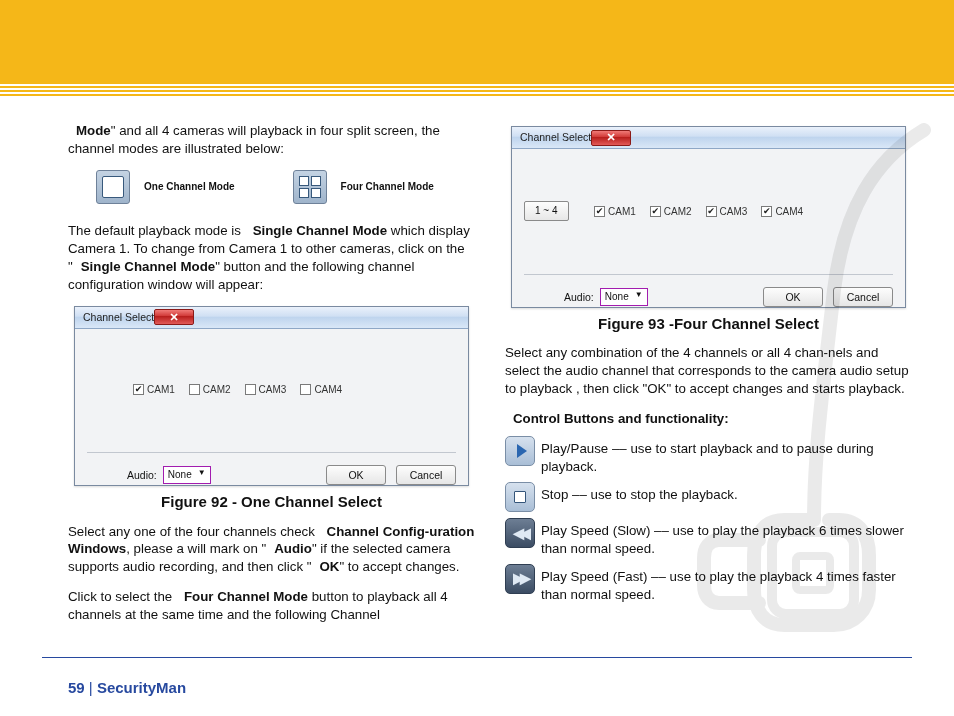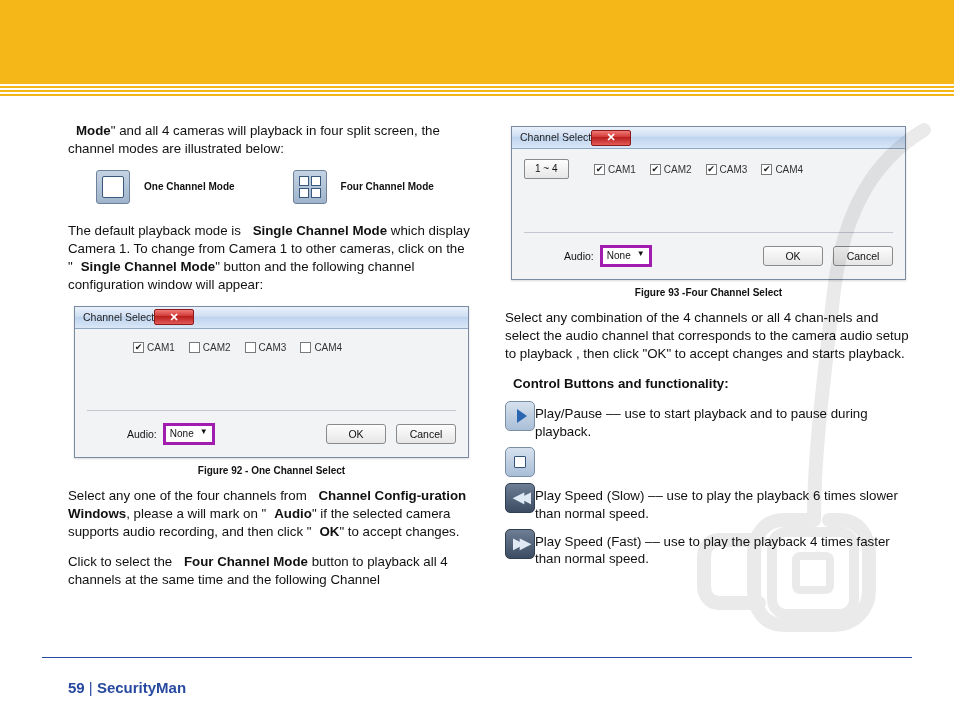--- a/index.html
+++ b/index.html
@@ -84,21 +84,22 @@
   }
   .close-x {
     width: 40px; height: 16px;
     background: linear-gradient(#f07a77, #cf3634 45%, #b81f1d 46%, #e25a58);
     border: 1px solid #8b1a18;
     border-radius: 2px;
     display: flex; align-items: center; justify-content: center;
     color: #fff; font-weight: 700; font-size: 11px;
   }
   .dialog .body {
-    padding: 10px 12px 12px 12px;
+    padding: 10px 12px 0 12px;
+    margin-top: 42px;
   }
   .range-btn {
     display:inline-block;
     padding: 2px 10px;
     border: 1px solid #8a8a8a;
     background: linear-gradient(#fdfdfd,#e7e7e7);
     border-radius: 2px;
     font-size: 10px;
     margin-bottom: 8px;
   }
@@ -112,36 +113,36 @@
     display:flex; align-items:center; justify-content:center;
     font-size: 9px; line-height: 1; color:#222;
   }
   .dlg-divider { height:1px; background:#c2c7cf; margin: 56px 0 8px 0; }
   .dlg-foot {
     display:flex; align-items:center; justify-content:space-between;
     padding-top: 4px;
   }
   .audio-group { display:flex; align-items:center; gap:6px; font-size:10.5px; padding-left:40px;}
   .audio-select {
-    border:3px solid #a21caf; background:#fff; font-size:10px; padding:1px 4px;
+    border:1px solid #a21caf; background:#fff; font-size:10px; padding:1px 4px;
     display:inline-flex; align-items:flex-start; gap:6px;
   }
   .audio-select .arrow { font-size:8px; }
   .btns { display:flex; gap:10px; }
   .winbtn {
     min-width: 60px; text-align:center;
     border:1px solid #8a8a8a; background:linear-gradient(#fdfdfd,#e6e6e6);
     border-radius:3px; padding:2px 10px; font-size:10.5px;
   }
   .fig-caption {
-    text-align:center; font-weight:700; font-size:10px; margin: 4px 0 10px 0;
-  }
-
-  
-  .step-line { display:flex; align-items:flex-start; margin-bottom:4px;}
+    text-align:center; font-weight:700; font-size:15px; margin: 4px 0 10px 0;
+  }
+
+  
+  .step-line { display:flex; gap:6px; align-items:flex-start; margin-bottom:4px;}
   .step-line p { margin:0; }
   .ctl-ico {
     width: 30px; height: 30px; flex-shrink:0;
     border-radius: 5px;
     background: linear-gradient(#d6e1ee,#a9bed6);
     border:1px solid #7a8ea6;
     display:flex; align-items:center; justify-content:center;
     margin-top: -4px;
   }
   .ctl-ico.dark { background: linear-gradient(#6d7e94,#3b4c63); border-color:#2f3e52; }
@@ -247,21 +248,21 @@
           <div class="btns">
             <div class="winbtn">OK</div>
             <div class="winbtn">Cancel</div>
           </div>
         </div>
       </div>
     </div>
     <div class="fig-caption">Figure 92 - One Channel Select</div>
 
     <p>
-      <span>Select any one of the four channels from </span><span class="bold">Channel Config-uration Windows</span><span>, please a will mark on "</span><span class="bold">Audio</span><span>" if the selected camera supports audio recording, and then click "</span><span class="bold">OK</span><span>" to accept changes.</span>
+      <span>Select any one of the four channels check </span><span class="bold">Channel Config-uration Windows</span><span>, please a will mark on "</span><span class="bold">Audio</span><span>" if the selected camera supports audio recording, and then click "</span><span class="bold">OK</span><span>" to accept changes.</span>
     </p>
 
     <p>
       <span>Click to select the </span><span class="bold">Four Channel Mode</span><span> button to playback all 4 channels at the same time and the following Channel</span>
     </p>
   </div>
 
   <div class="col">
 
     <div class="dialog">
@@ -315,20 +316,21 @@
       <div class="ctl-ico">
           <div class="play-tri"></div>
         </div>
       <p><span> Play/Pause –– use to start playback and to pause during playback.</span></p>
     </div>
     <div style="height:6px"></div>
     <div class="step-line">
       <div class="ctl-ico">
           <div class="stop-sq"></div>
         </div>
+      <p><span> Stop –– use to stop the playback.</span></p>
     </div>
     <div style="height:6px"></div>
     <div class="step-line">
       <div class="ctl-ico dark">
           <span class="arrows-slow"></span>
         </div>
       <p><span> Play Speed (Slow) –– use to play the playback 6 times slower than normal speed.</span></p>
     </div>
     <div style="height:6px"></div>
     <div class="step-line">

